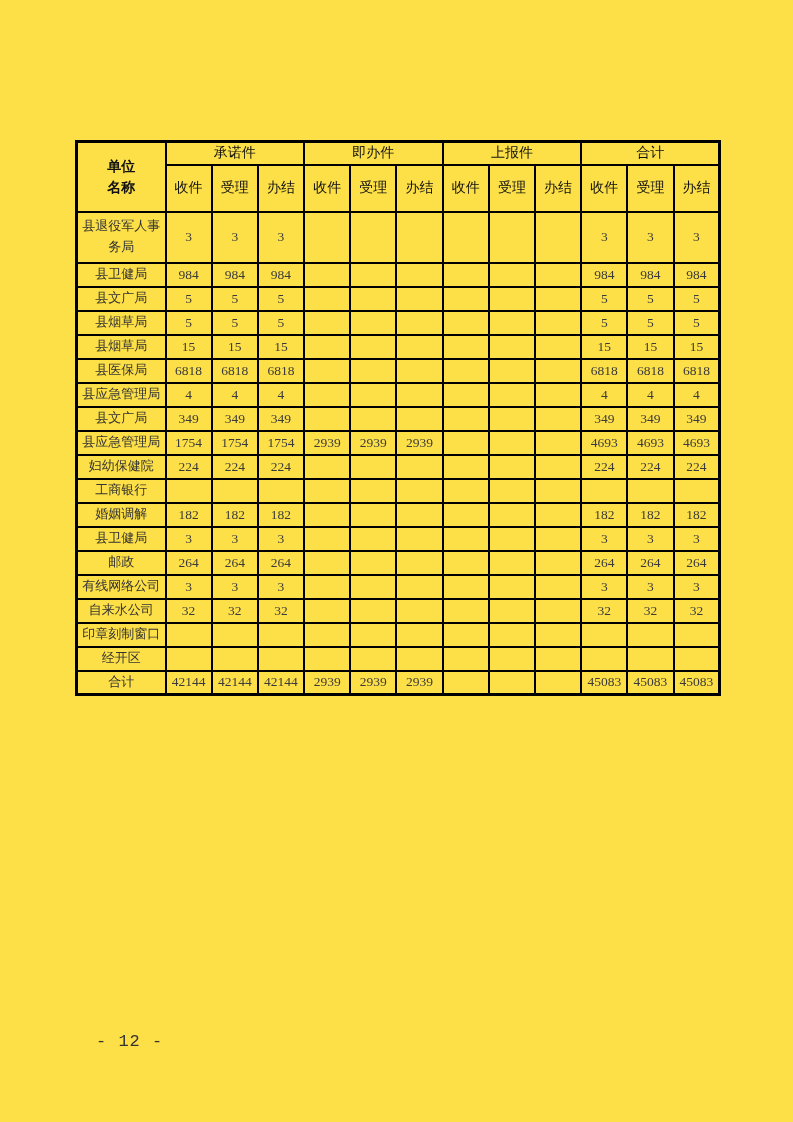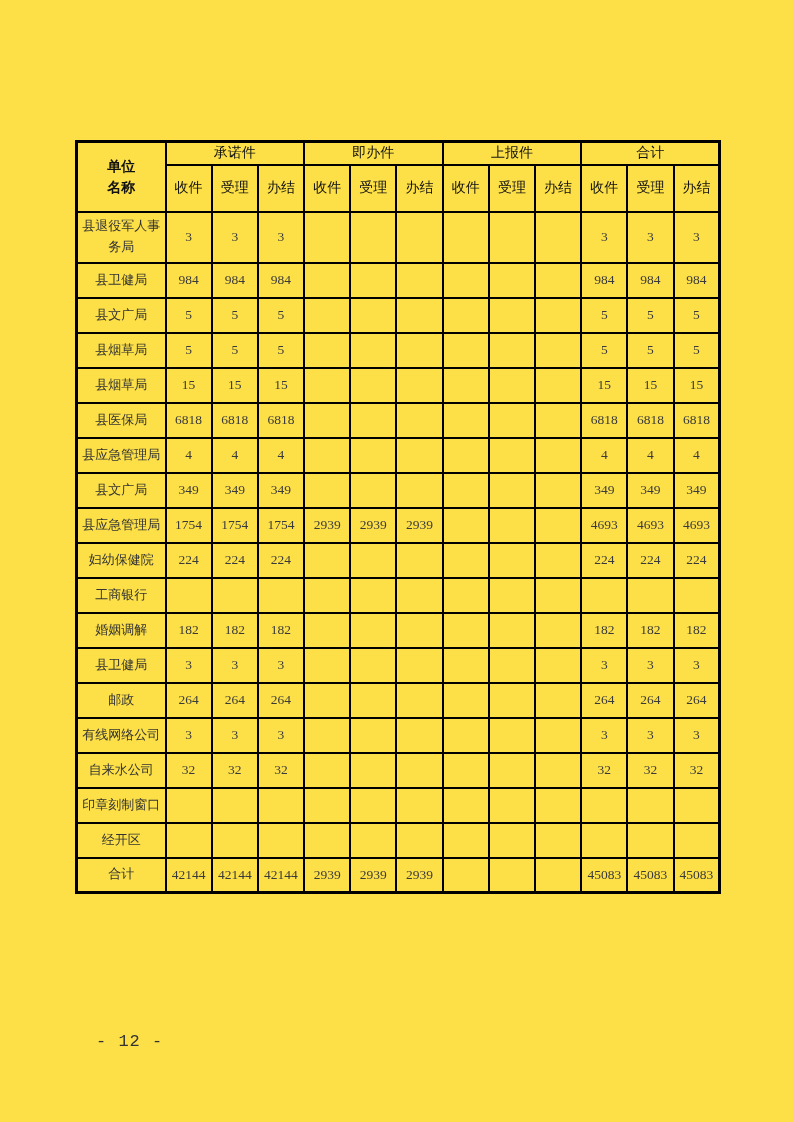--- a/index.html
+++ b/index.html
@@ -28,21 +28,21 @@
   table.report-table th,
   table.report-table td {
     border: 2px solid #000;
     text-align: center;
     vertical-align: middle;
     padding: 0 2px;
     overflow: hidden;
   }
   tr.group-row { height: 23px; }
   tr.sub-row   { height: 47px; }
-  tbody tr     { height: 35px; }
+  tbody tr     { height: 24px; }
   tbody tr.tall { height: 51px; }
 
   th.unit-header {
     font-weight: bold;
     font-size: 14px;
     color: #111;
     line-height: 1.45;
     font-family: "Liberation Sans", "DejaVu Sans", sans-serif;
   }
   th.group-header, th.sub-header {

